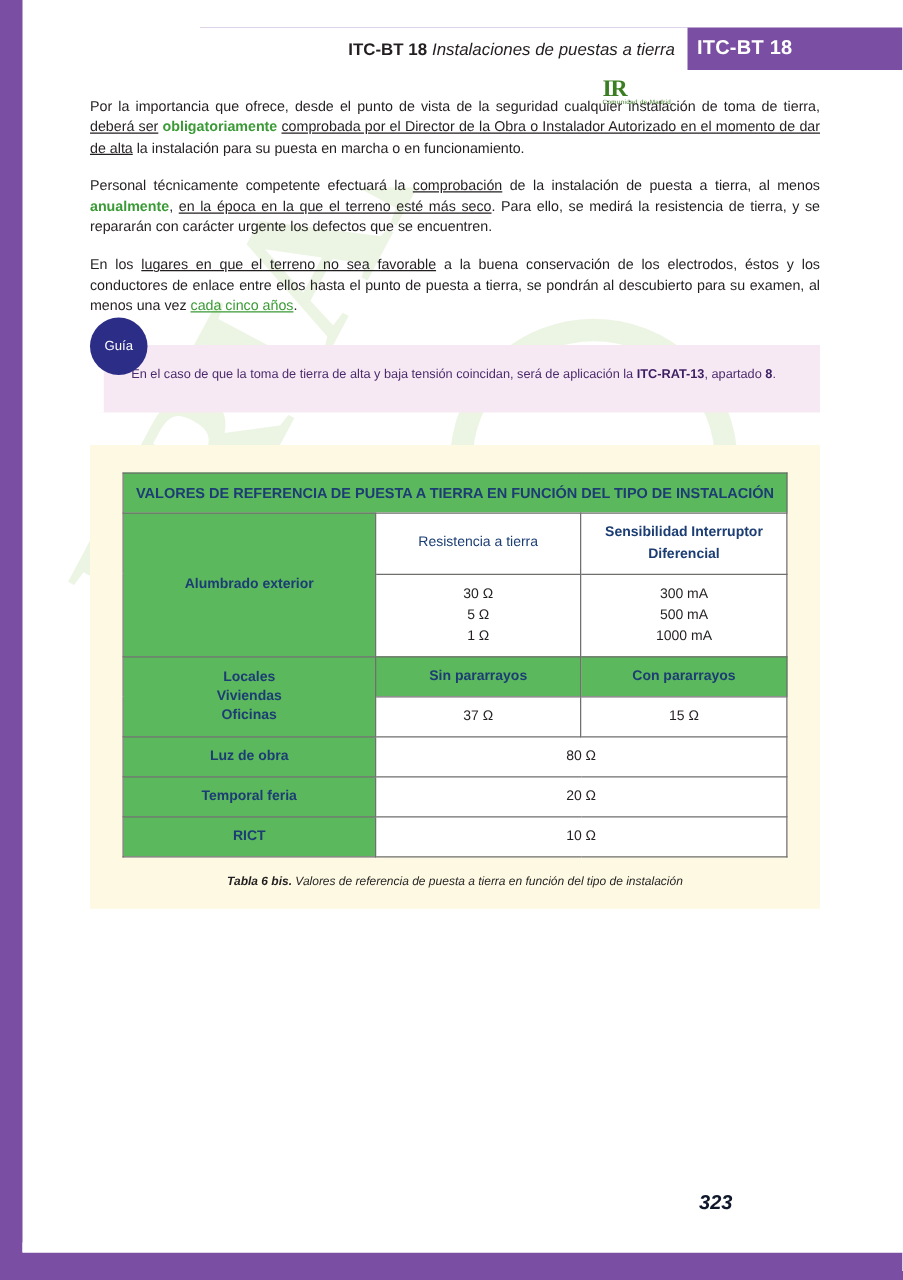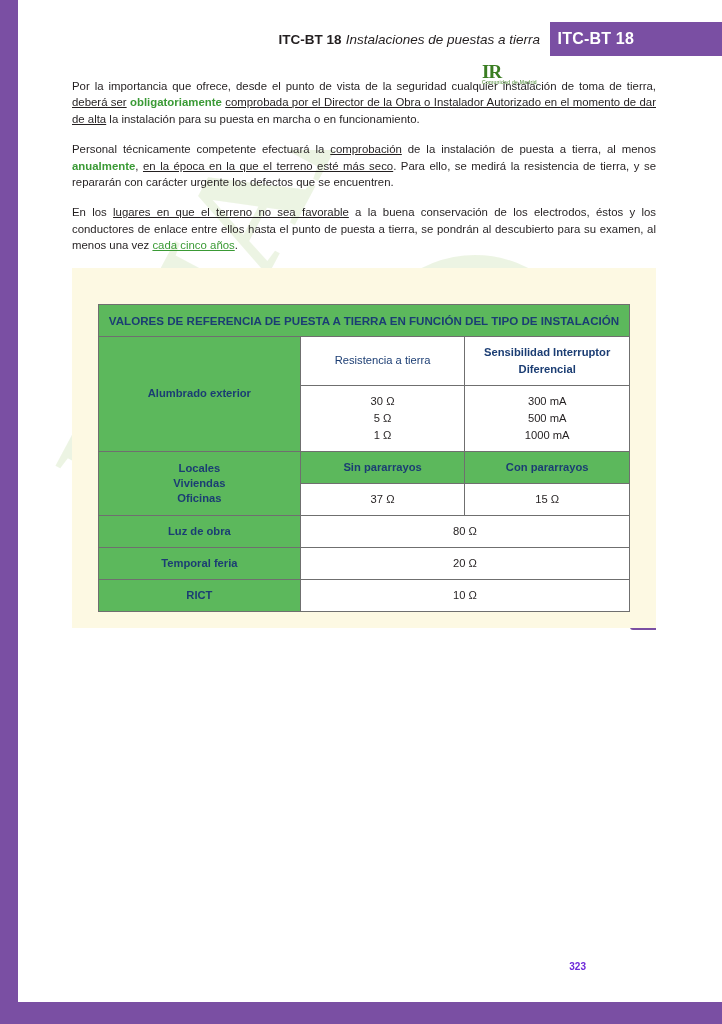--- a/index.html
+++ b/index.html
@@ -199,21 +199,21 @@
     color: #4b2a6b;
     min-height: 54px;
     box-sizing: border-box;
     margin-left: 8px;
   }
   .guia-box b { color: #3c1f63; }
 
   
   .table-card {
     background: #fdf9e3;
-    padding: 36px 26px 16px 26px;
+    padding: 22px 26px 16px 26px;
     box-sizing: border-box;
   }
   table.ref {
     border-collapse: collapse;
     width: 100%;
     table-layout: fixed;
   }
   table.ref td, table.ref th {
     border: 1px solid #6f6f6f;
     vertical-align: middle;
@@ -250,23 +250,24 @@
     font-style: italic;
     color: #231f20;
     text-align: center;
   }
   .caption b { font-style: italic; font-weight: bold; }
 
   
   .page-number {
     position: absolute;
     right: 70px; bottom: 52px;
-    font-size: 10px;
-    font-weight: bold;
-    color: #6d28d9;
+    font-size: 16px;
+    font-weight: bold;
+    color: #0f172a;
+    font-style: italic;
   }
 </style>
 </head>
 <body>
 
 <div class="page">
 
   <div class="left-bar"></div>
 
   <div class="header-strip"></div>
@@ -300,20 +301,28 @@
     </p>
 
     <p class="body">
       <span>Personal técnicamente competente efectuará la </span><span class="u">comprobación</span><span> de la instalación de puesta a tierra, al menos </span><span class="green">anualmente</span><span>, </span><span class="u">en la época en la que el terreno esté más seco</span><span>. Para ello, se medirá la resistencia de tierra, y se repararán con carácter urgente los defectos que se encuentren.</span>
     </p>
 
     <p class="body">
       <span>En los </span><span class="u">lugares en que el terreno no sea favorable</span><span> a la buena conservación de los electrodos, éstos y los conductores de enlace entre ellos hasta el punto de puesta a tierra, se pondrán al descubierto para su examen, al menos una vez </span><span class="green-u">cada cinco años</span><span>.</span>
     </p>
 
+    <div class="guia-wrap">
+      <div class="guia-badge">
+        <span>Guía</span>
+      </div>
+      <div class="guia-box">
+        <span>En el caso de que la toma de tierra de alta y baja tensión coincidan, será de aplicación la </span><b>ITC-RAT-13</b><span>, apartado </span><b>8</b><span>.</span>
+      </div>
+    </div>
 
     <div class="table-card">
       <table class="ref">
         <colgroup>
           <col style="width:38%">
           <col style="width:31%">
           <col style="width:31%">
         </colgroup>
         <tbody>
           <tr>
@@ -350,20 +359,23 @@
           <tr>
             <td class="cell-green">Temporal feria</td>
             <td class="cell-white" colspan="2">20 Ω</td>
           </tr>
           <tr>
             <td class="cell-green">RICT</td>
             <td class="cell-white" colspan="2">10 Ω</td>
           </tr>
         </tbody>
       </table>
+      <div class="caption">
+        <b>Tabla 6 bis.</b><span> Valores de referencia de puesta a tierra en función del tipo de instalación</span>
+      </div>
     </div>
 
   </div>
 
   <div class="page-number">323</div>
 
   <div class="bottom-bar"></div>
   <div class="bottom-bar-inner"></div>
 </div>
 

